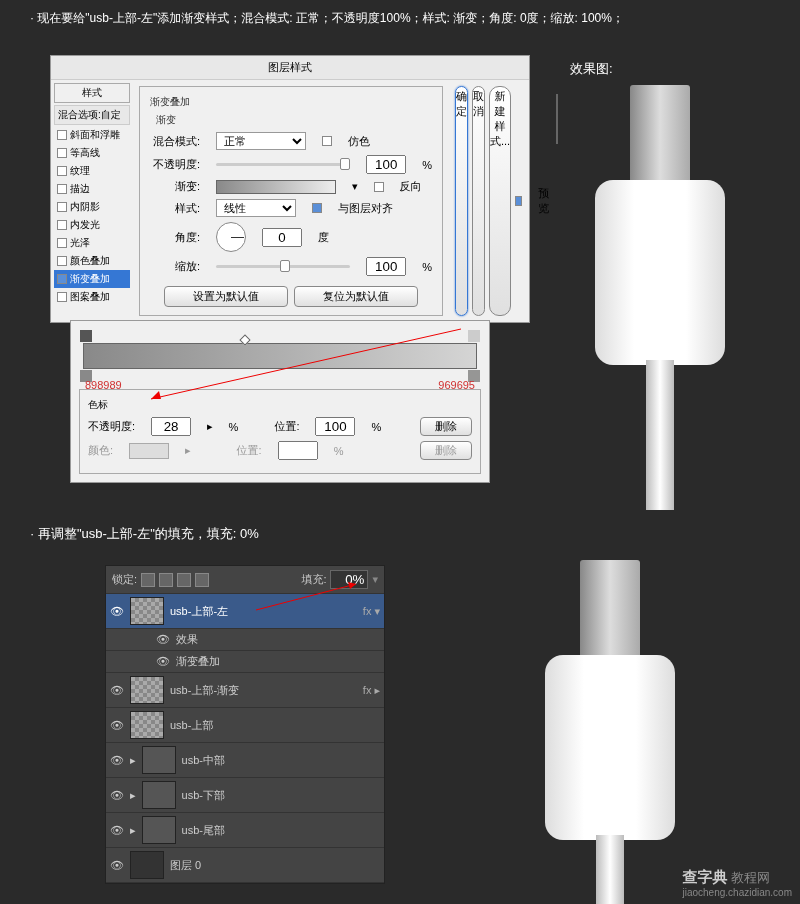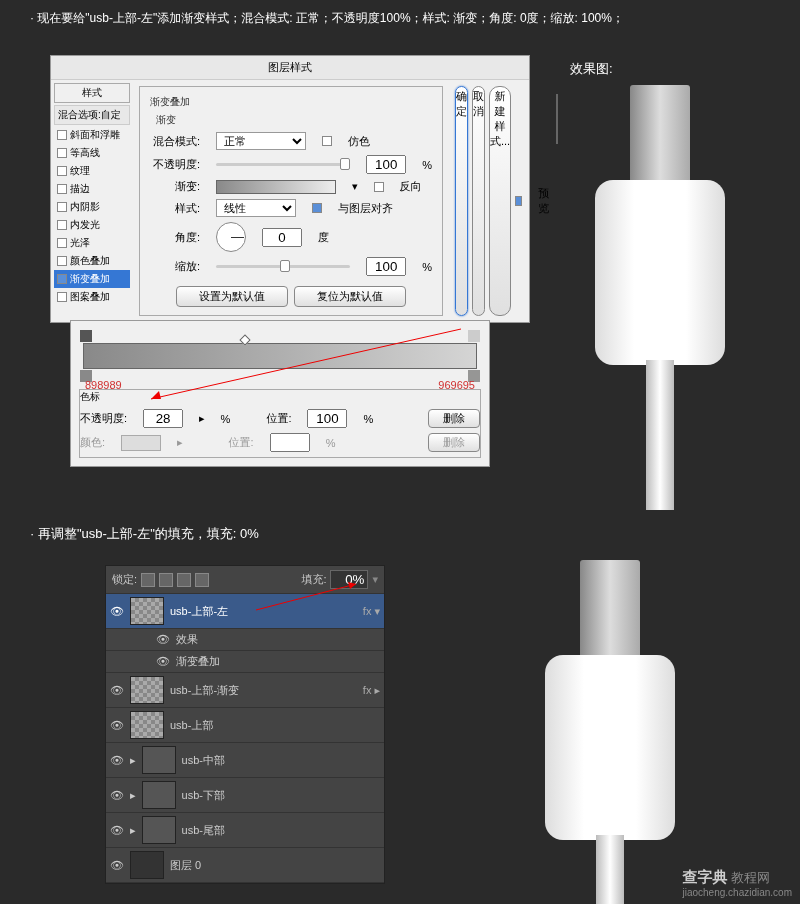--- a/index.html
+++ b/index.html
@@ -26,28 +26,28 @@
 .slider{flex:1;height:3px;background:#ccc;position:relative;border-radius:2px}
 .thumb{position:absolute;width:10px;height:12px;background:#fff;border:1px solid #888;top:-5px;border-radius:2px}
 .grad-bar{width:120px;height:14px;background:linear-gradient(90deg,#898989,#ededed);border:1px solid #666;cursor:pointer}
 .angle-ctl{width:30px;height:30px;border:1px solid #888;border-radius:50%;position:relative;background:#fff}
 .angle-ctl::after{content:"";position:absolute;width:13px;height:1px;background:#333;top:50%;left:50%}
 .btn-col{width:80px;padding:6px;display:flex;gap:4px}
 .btn{background:linear-gradient(#fff,#e0e0e0);border:1px solid #888;border-radius:10px;font-size:11px;padding:2px 0;text-align:center;cursor:pointer}
 .btn.def{border-color:#3577d4;box-shadow:0 0 2px #3577d4}
 .prev-sw{width:50px;height:50px;background:#999;margin:8px auto;border:1px solid #666}
 .def-btns{display:flex;gap:6px;justify-content:center;margin-top:10px}
-.def-btns .btn{border-radius:4px;padding:2px 22px;width:auto}
+.def-btns .btn{border-radius:4px;padding:2px 28px;width:auto}
 .grad-ed{position:absolute;left:70px;top:320px;width:420px;background:#f0f0f0;border:1px solid #999;padding:8px}
 .grad-strip{height:26px;background:linear-gradient(90deg,#898989,rgba(150,150,149,0.3));border:1px solid #666;position:relative;margin:14px 4px 20px}
 .grad-strip::before{content:"";position:absolute;inset:0;background:repeating-conic-gradient(#ccc 0 25%,#fff 0 50%) 0 0/12px 12px;z-index:-1}
 .stop{position:absolute;width:12px;height:12px;background:#555;bottom:-14px}
 .stop.top{bottom:auto;top:-14px}
 .color-hex{color:#d03030;font-size:11px;position:absolute}
-.stops-panel{border:1px solid #aaa;font-size:11px;margin-top:4px}
+.stops-panel{border:1px solid #aaa;padding:8px;font-size:11px;margin-top:4px}
 .arrow{position:absolute;pointer-events:none}
 .preview-lbl{position:absolute;left:570px;top:60px;color:#fff;font-size:13px}
 .usb1{position:absolute;left:570px;top:85px;width:180px;height:360px}
 .usb2{position:absolute;left:520px;top:560px;width:180px;height:330px}
 .usb-tip{width:60px;height:100px;background:linear-gradient(90deg,#888,#ddd,#aaa);margin:0 auto;border-radius:3px 3px 0 0}
 .usb-body{width:130px;height:185px;background:linear-gradient(90deg,#ddd,#fff 30%,#fff 70%,#ddd);margin:0 auto;border-radius:18px;margin-top:-5px}
 .usb-wire{width:28px;height:150px;background:linear-gradient(90deg,#bbb,#fff,#bbb);margin:-5px auto 0}
 .instruction2{color:#fff;font-size:13px;position:absolute;left:30px;top:525px}
 .layers{position:absolute;left:105px;top:565px;width:280px;background:#444;border:1px solid #222;font-size:11px;color:#ccc}
 .lock-row{display:flex;align-items:center;padding:4px 6px;gap:4px;border-bottom:1px solid #333}

